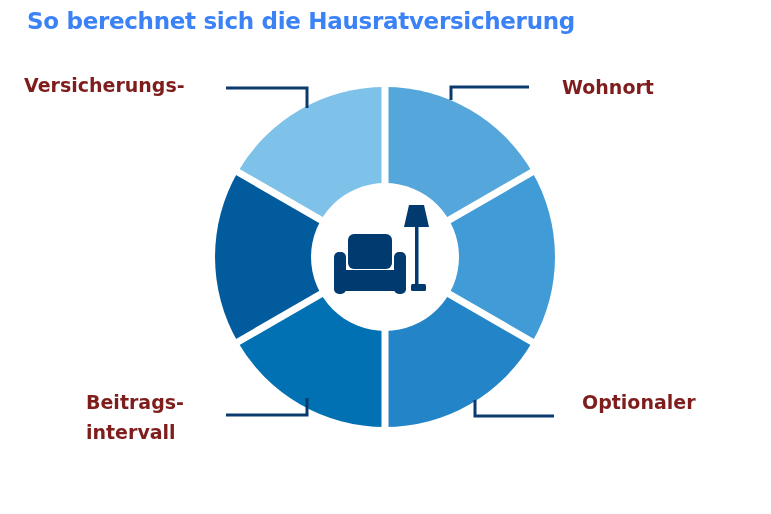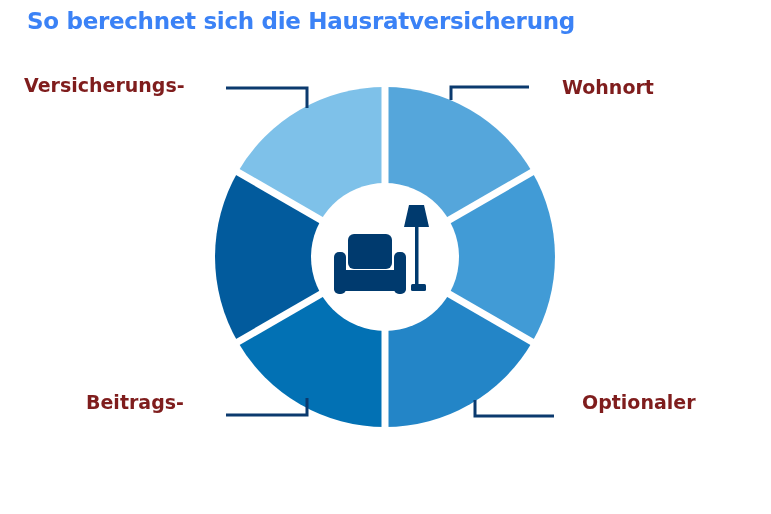--- a/index.html
+++ b/index.html
@@ -64,16 +64,17 @@
 </svg>
 
 <div class="label lbl-tl">
   <span class="line">Versicherungs-</span>
 </div>
 <div class="label lbl-tr">
   <span class="line">Wohnort</span>
 </div>
 <div class="label lbl-bl">
   <span class="line">Beitrags-</span>
+  <span class="line">intervall</span>
 </div>
 <div class="label lbl-br">
   <span class="line">Optionaler</span>
 </div>
 
 </body></html>

